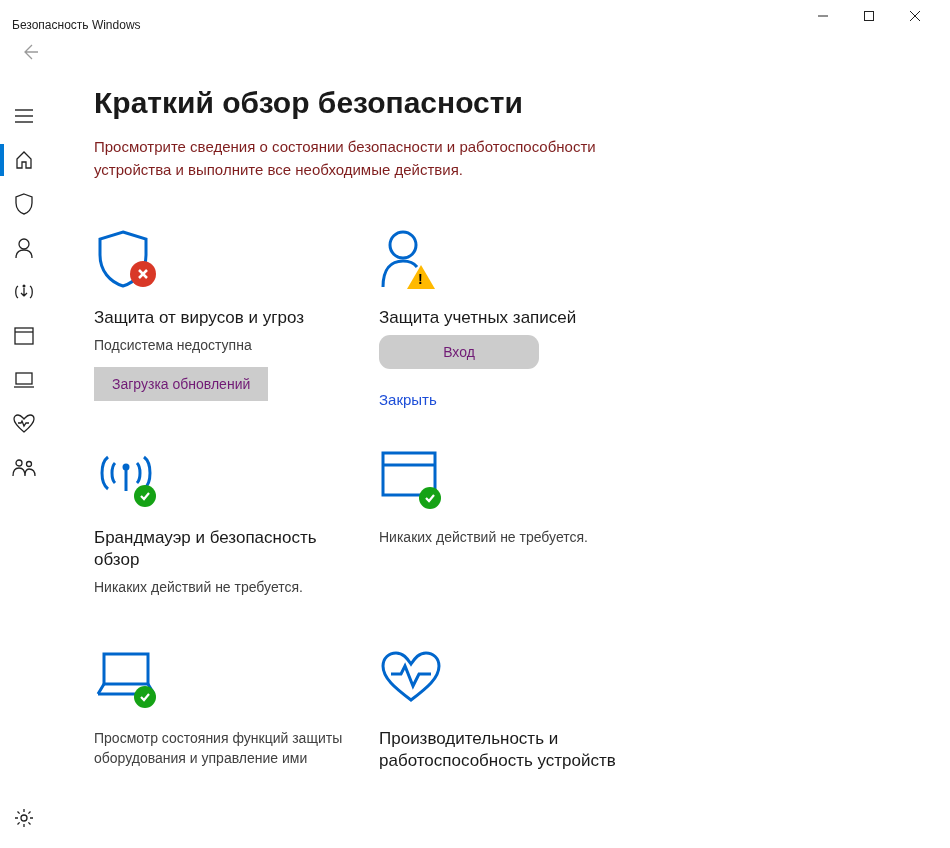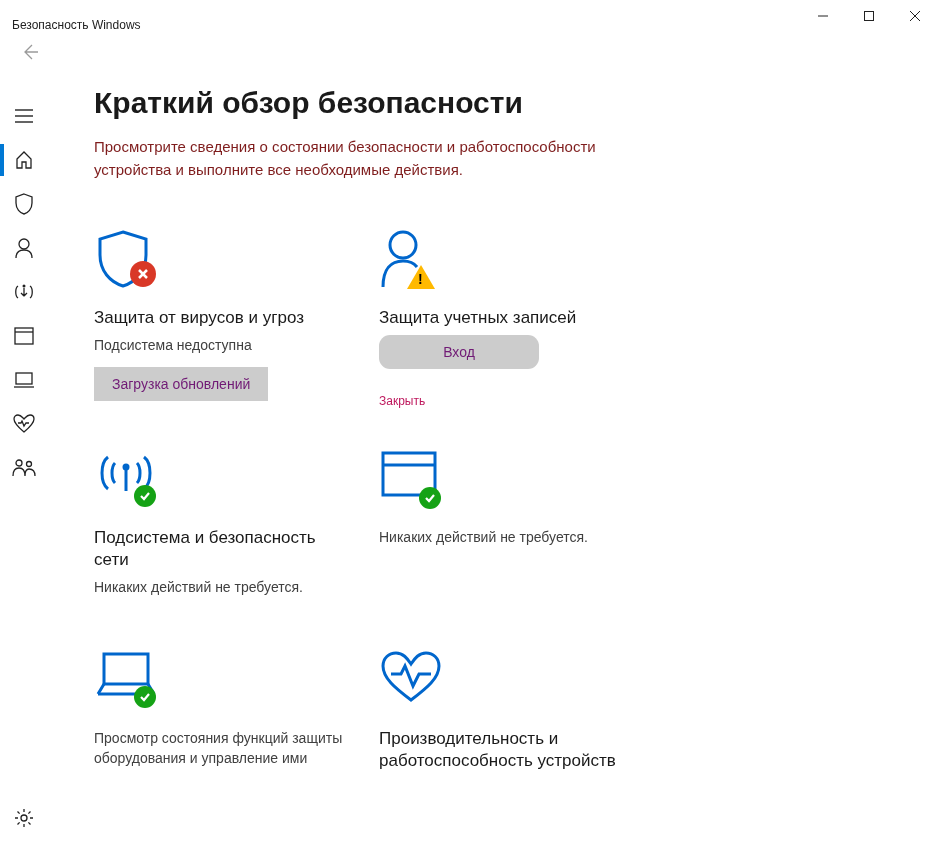--- a/index.html
+++ b/index.html
@@ -56,21 +56,21 @@
   }
   .card { width: 255px; }
   .card-icon { width:70px; height:60px; margin-bottom: 18px; position:relative; }
   .card h3 { font-weight:400; font-size:17px; margin-bottom:6px; line-height:1.3; }
   .card p { font-size:14px; color:#404040; line-height:1.45; margin-bottom:12px; }
   .btn {
     background:#cccccc; border:none; height:34px; padding:0 18px;
     font-size:14px; font-family:Liberation Sans, sans-serif; cursor:pointer; min-width:160px;
     color:#701a75;
   }
-  .link { color:#be185d; font-size:12px; cursor:pointer; display:inline-block; }
+  .link { color:#1d4ed8; font-size:15px; cursor:pointer; display:inline-block; }
   .badge-check {
     position:absolute; width:22px; height:22px; border-radius:50%; background:#15a215;
     display:flex; align-items:center; justify-content:center;
   }
   .badge-x {
     position:absolute; width:26px; height:26px; border-radius:50%; background:#d93827;
     display:flex; align-items:center; justify-content:center;
   }
   .badge-warn {
     position:absolute; width:0;height:0;
@@ -224,21 +224,21 @@
             <path d="M43 14 C47 18 47 30 43 34" fill="none" stroke="#0066cc" stroke-width="3"></path>
             <circle cx="32" cy="18" r="3.5" fill="#0066cc"></circle>
             <line x1="32" y1="20" x2="32" y2="42" stroke="#0066cc" stroke-width="3"></line>
           </svg>
           <span class="badge-check" style="bottom:2px; left:40px;">
             <svg width="12" height="12">
                 <path d="M2 6 L5 9 L10 3" fill="none" stroke="#fff" stroke-width="2.2"></path>
               </svg>
           </span>
         </div>
-        <h3>Подсистема и безопасность сети</h3>
+        <h3>Брандмауэр и безопасность обзор</h3>
         <p>Никаких действий не требуется.</p>
       </div>
 
       <div class="card">
         <div class="card-icon">
           <svg width="60" height="52" viewBox="0 0 60 52">
             <rect x="4" y="4" width="52" height="42" fill="none" stroke="#0066cc" stroke-width="3"></rect>
             <line x1="4" y1="16" x2="56" y2="16" stroke="#0066cc" stroke-width="3"></line>
           </svg>
           <span class="badge-check" style="bottom:0px; left:40px;">

